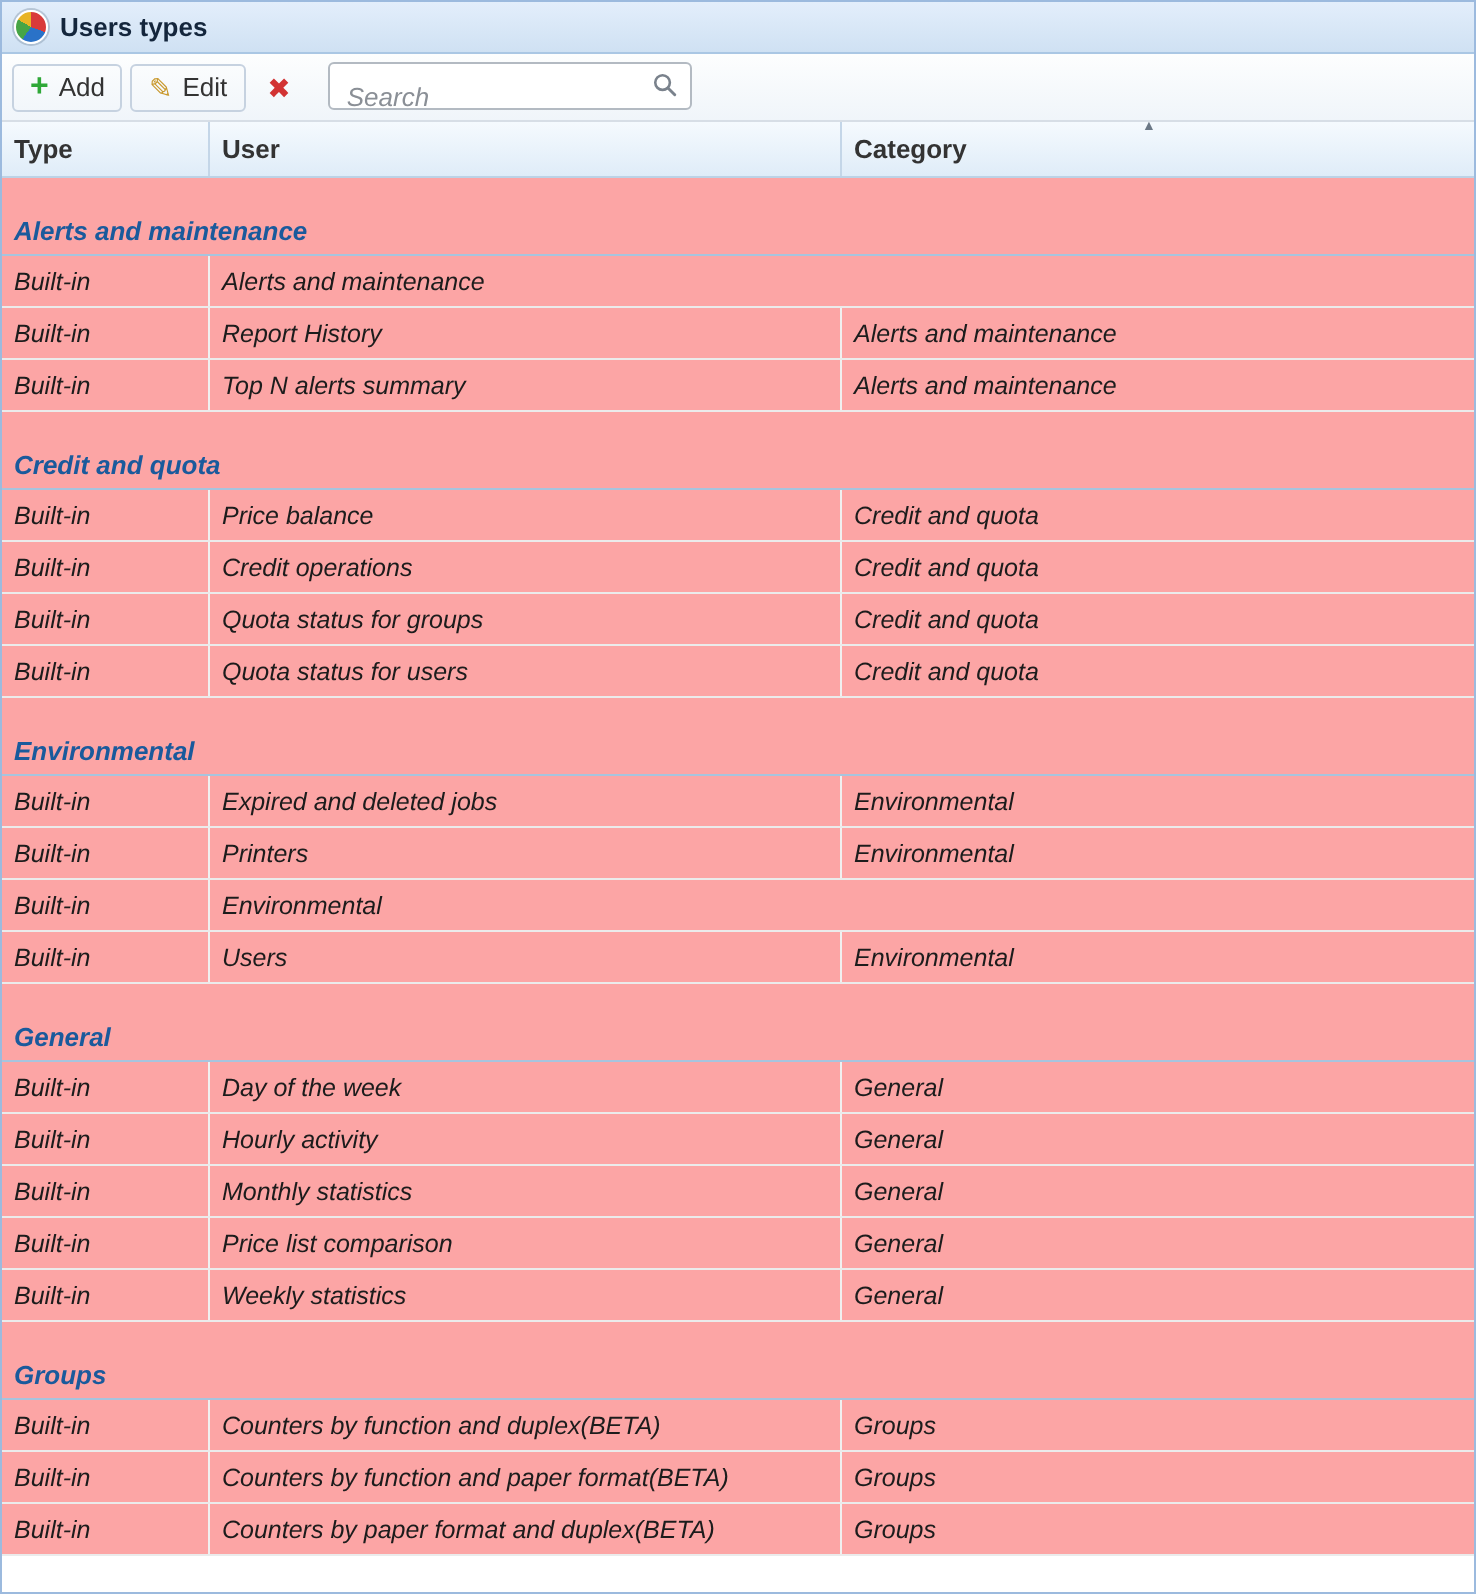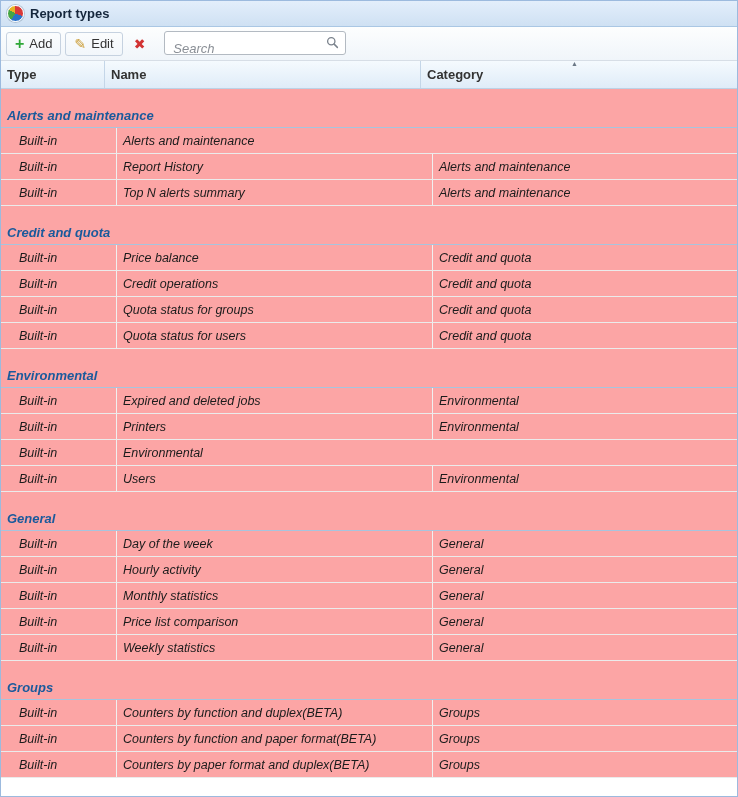--- a/index.html
+++ b/index.html
@@ -104,39 +104,38 @@
     color: #1a5a9c;
     font-weight: bold;
     font-size: 13px;
   }
   .row {
     display: grid;
     grid-template-columns: 104px 316px 1fr;
     height: 26px;
     border-bottom: 1px solid #ebebeb;
     box-sizing: border-box;
-    padding-left: 12px;
   }
   .row .cell {
     display: flex; align-items: center;
     padding: 0 6px;
     border-right: 1px solid #f0f0f0;
     overflow: hidden; white-space: nowrap;
     font-size: 12.5px; color: #1c1c1c;
   }
   .row .cell:last-child { border-right: none; }
 </style>
 </head>
 <body>
 
 <div class="window">
 
   <div class="titlebar">
     <span class="app-icon"></span>
-    <span class="title">Report types</span>
+    <span class="title">Users types</span>
   </div>
 
   <div class="toolbar">
     <button class="tb-btn">
       <span class="icon-plus">+</span>
       <span>Add</span>
     </button>
     <button class="tb-btn">
       <span class="icon-pencil">✎</span>
       <span>Edit</span>
@@ -151,21 +150,21 @@
         <line x1="10" y1="10" x2="14" y2="14" stroke="#7a828c" stroke-width="1.8" stroke-linecap="round"></line>
       </svg>
     </div>
   </div>
 
   <div class="grid-header">
     <div class="hcell">
       <span>Type</span>
     </div>
     <div class="hcell">
-      <span>Name</span>
+      <span>User</span>
     </div>
     <div class="hcell">
       <span>Category</span>
       <span class="sort-caret">▲</span>
     </div>
   </div>
 
   <div class="grid-body">
       <div class="group-header">Alerts and maintenance</div>
       <div class="row">

